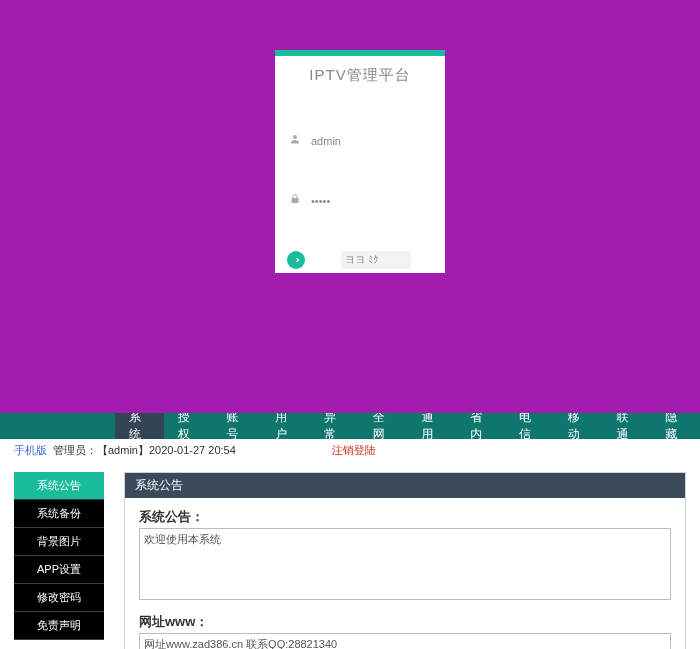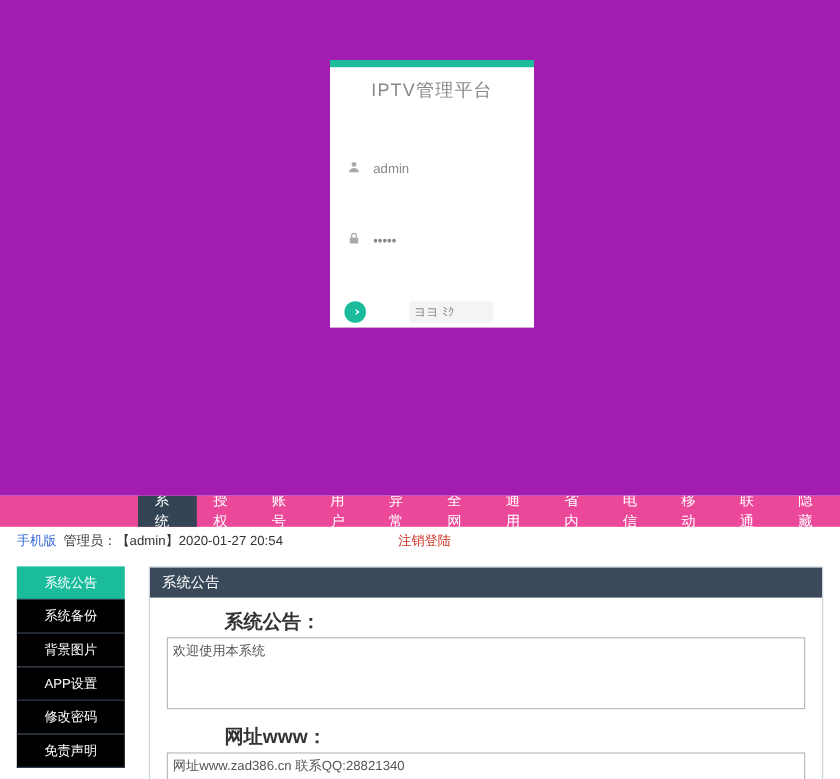--- a/index.html
+++ b/index.html
@@ -67,21 +67,21 @@
     letter-spacing: 6px;
     cursor: pointer;
   }
 
   
   .admin {
     background: #fff;
   }
   .topnav {
     display: flex;
-    background: #ec4899;
+    background: #0f766e;
     height: 26px;
     align-items: stretch;
     padding-left: 115px;
   }
   .topnav .tab {
     color: #fff;
     font-size: 12px;
     padding: 0 14px;
     display: flex; align-items: center;
     cursor: pointer;
@@ -128,29 +128,28 @@
   .panel .hdr {
     background: #3a4a5a;
     color: #fff;
     font-size: 12px;
     padding: 4px 10px;
   }
   .panel .content {
     padding: 10px 14px 14px;
   }
   .fld-label {
-    font-size: 16px;
+    font-size: 13px;
     color: #333;
     font-weight: bold;
     margin-bottom: 2px;
-    margin-left: 48px;
   }
   textarea.big {
     width: 100%;
-    height: 60px;
+    height: 72px;
     resize: none;
     border: 1px solid #bbb;
     font-size: 11px;
     color: #555;
     padding: 3px 4px;
     font-family: inherit;
   }
   .gap { height: 10px; }
 
   .bottom-row {

